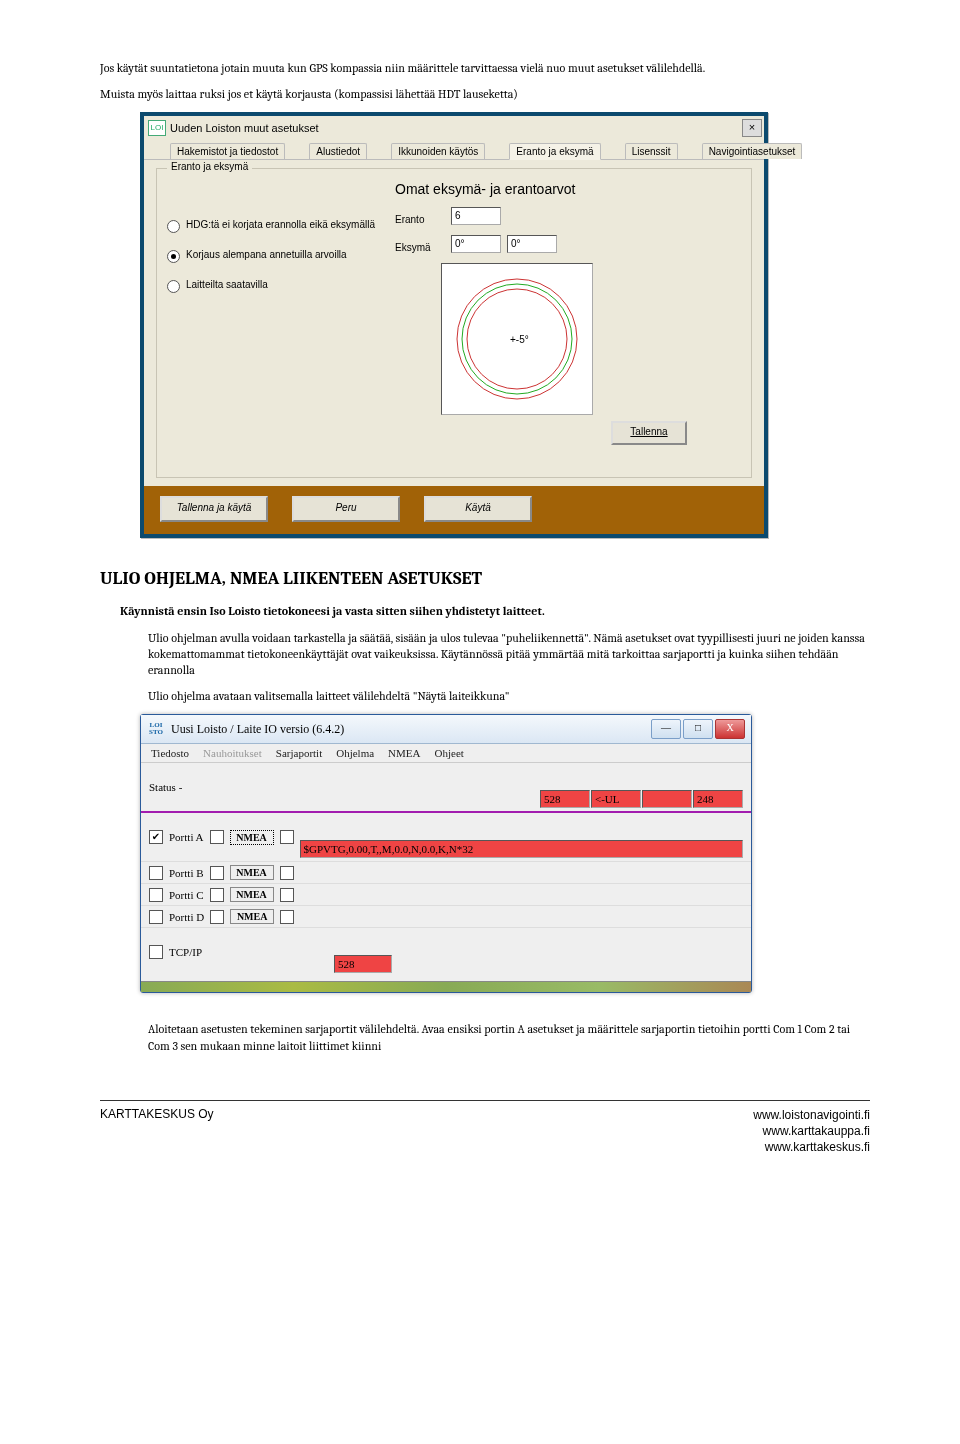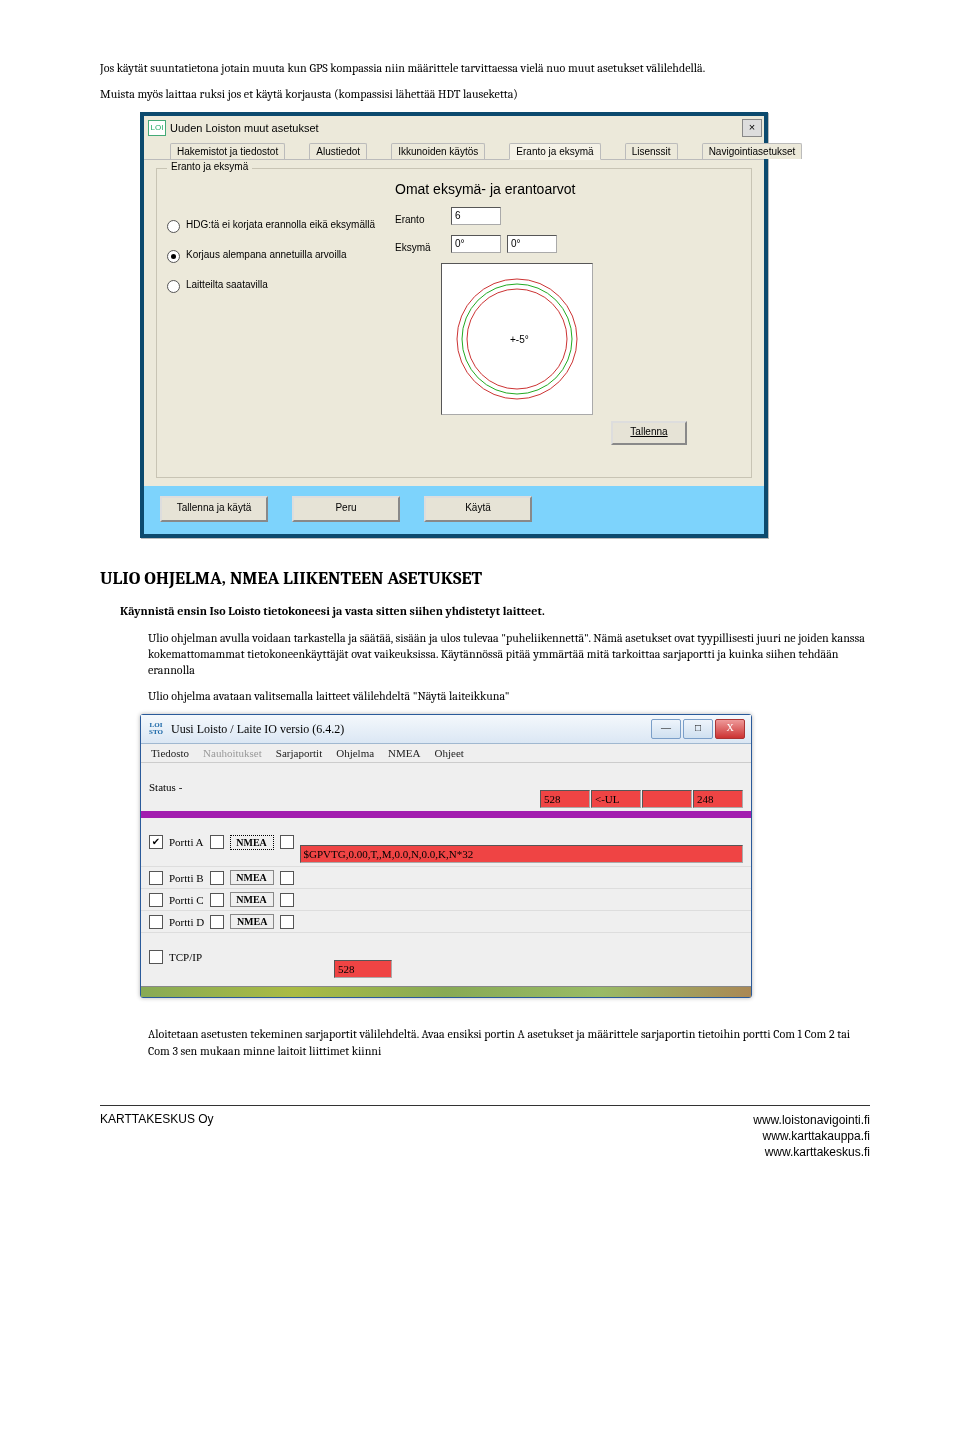--- a/index.html
+++ b/index.html
@@ -183,21 +183,22 @@
     width: 72px; height: 20px;
     border: 2px outset #ddd;
     background: #e6e3d6;
     font-size: 10px;
     text-align: center;
     line-height: 18px;
     text-decoration: underline;
   }
   .shot1 .footer {
     padding: 10px 12px 12px 16px;
-    background: #7dd3fc;
+    background: #a16207;
+    font-style: italic;
   }
   .shot1 .footer .btnrow {
     display: flex;
     gap: 24px;
   }
   .shot1 .footer .fbtn {
     width: 104px; height: 22px;
     border: 2px outset #ddd;
     background: #e6e3d6;
     font-size: 10px;
@@ -251,21 +252,21 @@
     font-size: 11px;
     background: #efefef;
     border-bottom: 1px solid #ccc;
     color: #222;
   }
   .shot2 .menubar .disabled { color: #999; }
   .shot2 .statusrow {
     display: flex;
     align-items: center;
     padding: 3px 8px;
-    border-bottom: 7px solid #a21caf;
+    border-bottom: 2px solid #a21caf;
     font-size: 11px;
     gap: 1px;
   }
   .shot2 .statusrow .flex { flex:1; }
   .tinput {
     border: 1px inset #aaa;
     background: #ef4444;
     height: 16px;
     padding: 0 3px;
     font-size: 11px;

